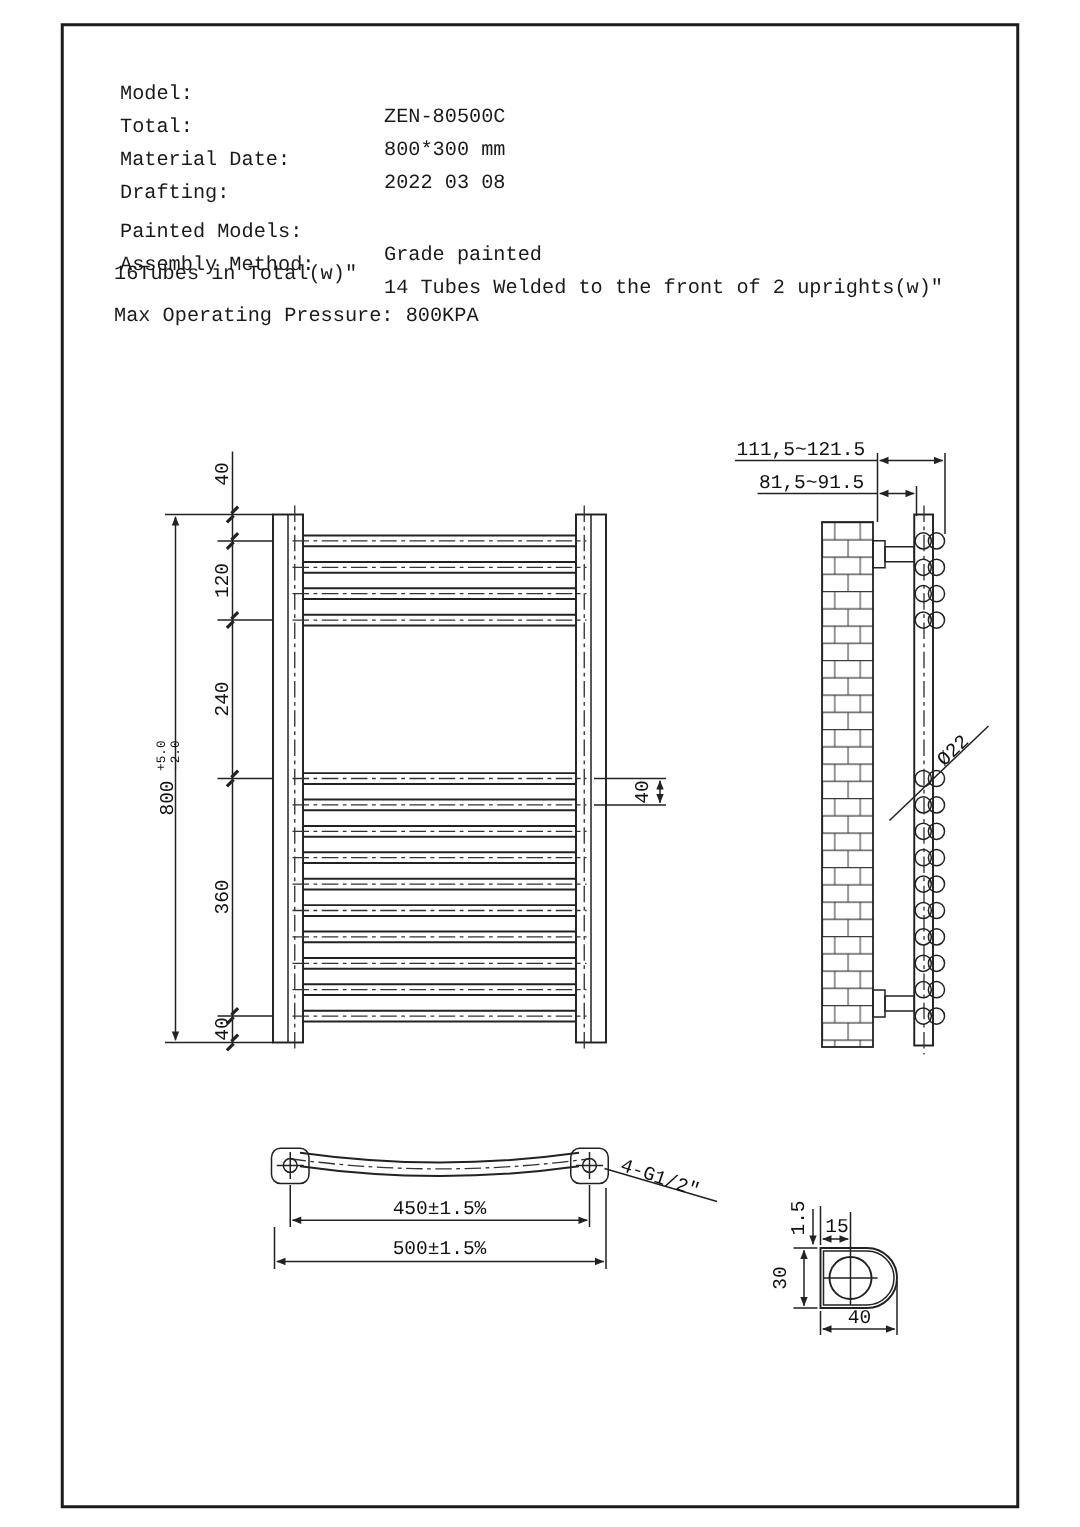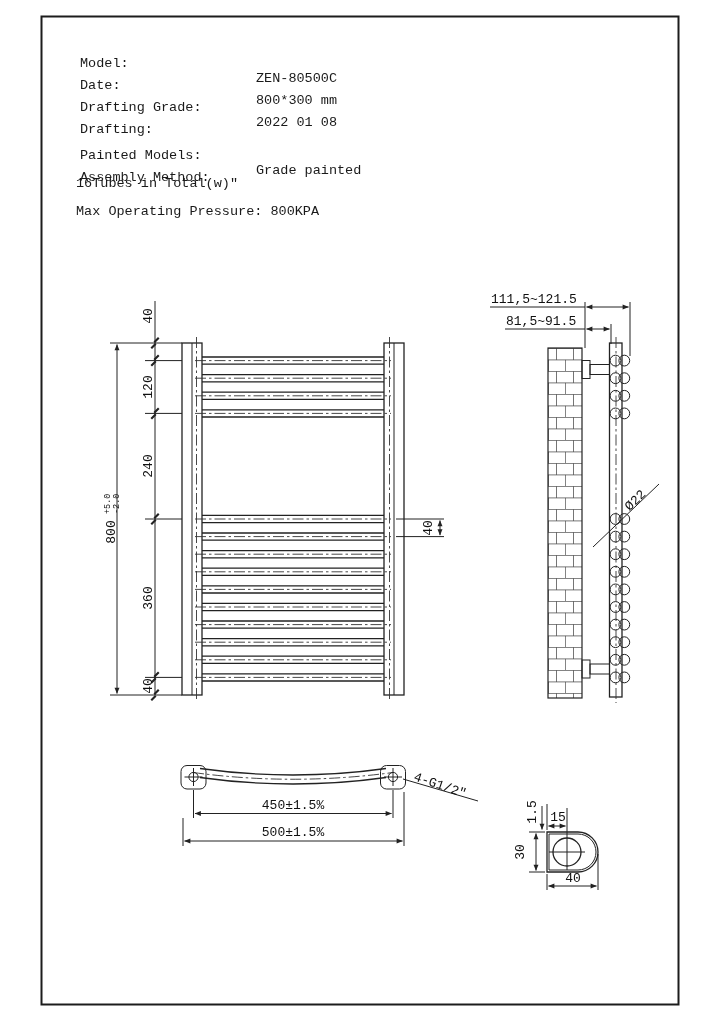--- a/index.html
+++ b/index.html
@@ -23,36 +23,37 @@
 <body>
 
 <div class="page">
 
   <div>
     <div class="tb-row" style="top:41px">
       <span class="tb-label">Model:</span>
       <span class="tb-value">ZEN-80500C</span>
     </div>
     <div class="tb-row" style="top:63px">
-      <span class="tb-label">Date:</span>
+      <span class="tb-label">Total:</span>
       <span class="tb-value">800*300 mm</span>
     </div>
     <div class="tb-row" style="top:85px">
-      <span class="tb-label">Drafting Grade:</span>
-      <span class="tb-value">2022 01 08</span>
+      <span class="tb-label">Material Date:</span>
+      <span class="tb-value">2022 03 08</span>
     </div>
     <div class="tb-row" style="top:107px">
       <span class="tb-label">Drafting:</span>
     </div>
     <div class="tb-row" style="top:133px">
       <span class="tb-label">Painted Models:</span>
       <span class="tb-value">Grade painted</span>
     </div>
     <div class="tb-row" style="top:155px">
       <span class="tb-label">Assembly Method:</span>
+      <span class="tb-value">14 Tubes Welded to the front of 2 uprights(w)"</span>
     </div>
     <div class="tb-line" style="top:176px">16Tubes in Total(w)"</div>
     <div class="tb-line" style="top:204px">Max Operating Pressure: 800KPA</div>
   </div>
 
   <svg width="720" height="1018" viewBox="0 0 720 1018">
     <defs>
       <marker id="ar" viewBox="0 0 10 10" refX="9" refY="5" markerWidth="9" markerHeight="6.5" orient="auto-start-reverse">
         <path d="M0,1.2 L9.5,5 L0,8.8 z" fill="#222"></path>
       </marker>

